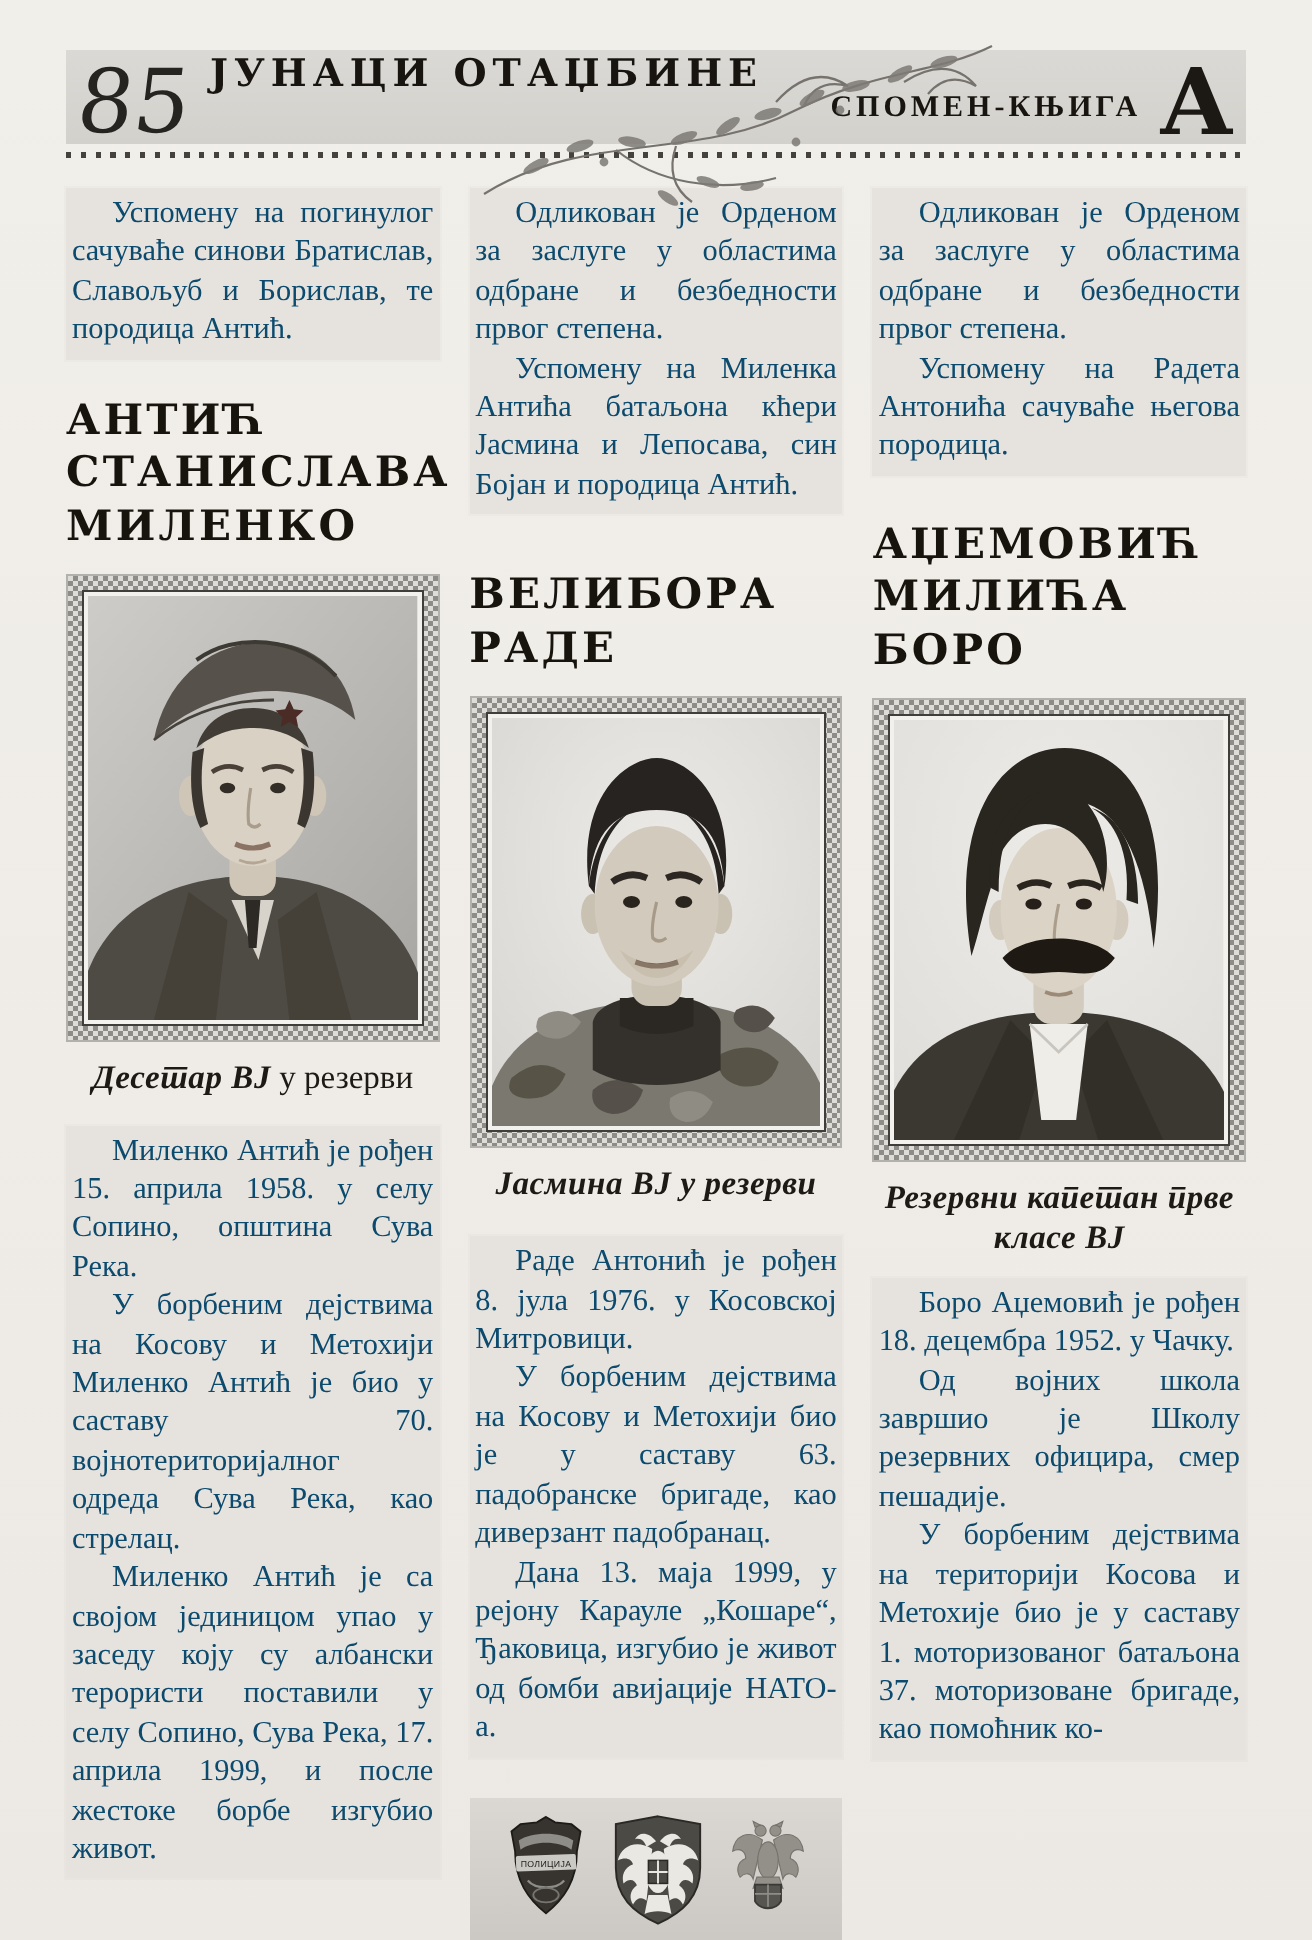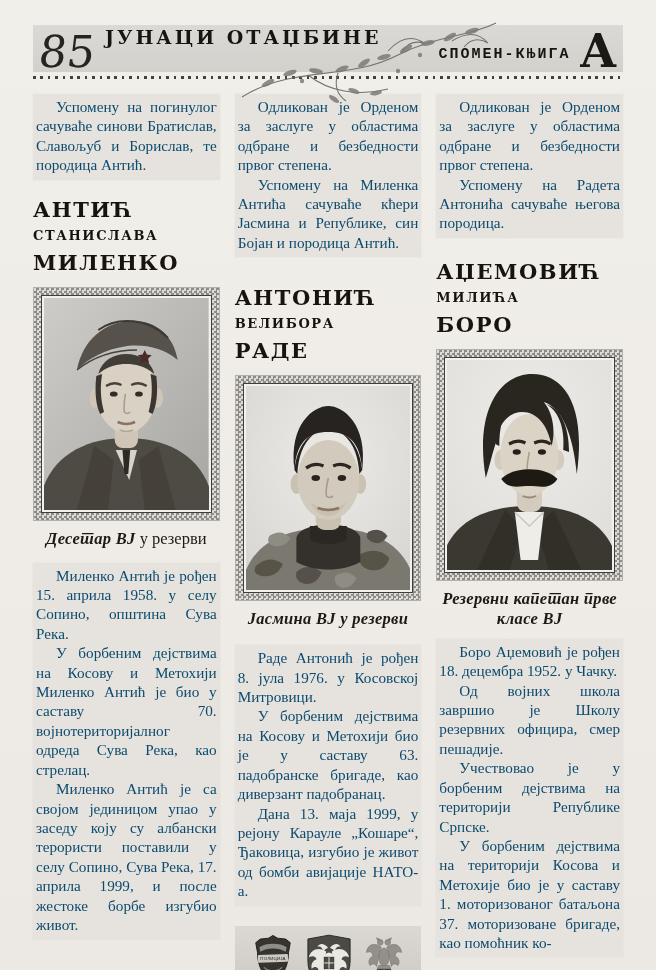--- a/index.html
+++ b/index.html
@@ -16,21 +16,21 @@
   }
   .pagenum{
     font-family:"DejaVu Serif",serif;font-size:44px;line-height:40px;
     transform:skewX(-7deg);color:#262420;margin-right:10px;font-weight:400;
   }
   .band-title{
     font-family:"DejaVu Serif",serif;font-weight:700;font-size:19px;
     letter-spacing:3px;color:#181510;padding-bottom:24px;text-align:center;
   }
   .book-label{
-    margin-left:auto;font-family:Liberation Mono, monospace;font-weight:700;
+    margin-left:auto;font-family:Liberation Serif, serif;font-weight:700;
     font-size:15px;letter-spacing:2px;color:#181510;padding-bottom:9px;
   }
   .letter{
     font-family:"DejaVu Serif",serif;font-weight:700;font-size:46px;
     line-height:42px;color:#1c1914;margin-left:9px;
   }
   .vine{position:absolute;left:205px;top:-14px;width:265px;height:102px;z-index:2;pointer-events:none;}
   .dots{
     margin:4px 33px 0;height:3px;
     background:repeating-linear-gradient(90deg,#45423d 0 2.6px,transparent 2.6px 7.4px);
@@ -47,21 +47,21 @@
   }
   .body-text p{text-indent:20px;}
   .shade{background:#e6e3de;padding:3px 3px 5px;box-shadow:0 0 0 1px rgba(0,0,0,0.015);}
   
   .name{
     margin:0;font-family:"DejaVu Serif",serif;
     color:#17130d;font-weight:700;
   }
   .nm-line{display:block;letter-spacing:1.6px;}
   .nm-sur{font-size:21px;line-height:27px;}
-  .nm-pat{font-size:13px;line-height:26px;text-transform:uppercase;}
+  .nm-pat{font-size:21px;line-height:26px;text-transform:uppercase;}
   .nm-giv{font-size:21px;line-height:27px;}
   .mt1{margin-top:16px;} .mt2{margin-top:27px;} .mt3{margin-top:20px;}
   
   .photo{margin:11px 0 0;}
   .frame{
     border:1px solid #b3b1ac;padding:7px;
     background-image:repeating-conic-gradient(#8e8c88 0% 25%,#dedcd7 0% 50%);
     background-size:5px 5px;
   }
   .frame-inner{border:1px solid #403e3a;padding:2px;background:#f3f1ed;}
@@ -190,25 +190,24 @@
       <div class="body-text shade bio">
         <p>Миленко Антић је рођен 15. априла 1958. у селу Сопино, општина Сува Река.</p>
         <p>У борбеним дејствима на Косову и Метохији Миленко Антић је био у саставу 70. војнотериторијалног одреда Сува Река, као стрелац.</p>
         <p>Миленко Антић је са својом јединицом упао у заседу коју су албански терористи поставили у селу Сопино, Сува Река, 17. априла 1999, и после жестоке борбе изгубио живот.</p>
       </div>
     </section>
 
     <section class="col">
       <div class="body-text shade">
         <p>Одликован је Орденом за заслуге у областима одбране и безбедности првог степена.</p>
-        <p>Успомену на Миленка Антића сачуваће кћери Јасмина и Републике, син Бојан и породица Антић.</p>
+        <p>Успомену на Миленка Антића батаљона кћери Јасмина и Лепосава, син Бојан и породица Антић.</p>
       </div>
 
       <h2 class="name mt2">
-        <span class="nm-line nm-sur">АНТОНИЋ</span>
         <span class="nm-line nm-pat">Велибора</span>
         <span class="nm-line nm-giv">РАДЕ</span>
       </h2>
 
       <figure class="photo">
         <div class="frame">
           <div class="frame-inner">
             <svg class="portrait" viewBox="0 0 170 204" style="height:204px" preserveAspectRatio="none" aria-hidden="true">
               <defs>
                 <radialGradient id="bg2" cx="0.5" cy="0.35" r="0.9">
@@ -348,19 +347,18 @@
               <path d="M78 136 q7 3 14 0" stroke="#9c8a77" stroke-width="1.8" fill="none"></path>
             </svg>
           </div>
         </div>
         <figcaption class="cap"><b class="cap-b">Резервни капетан прве класе ВЈ</b><span class="cap-r"></span></figcaption>
       </figure>
 
       <div class="body-text shade bio-3">
         <p>Боро Аџемовић је рођен 18. децембра 1952. у Чачку.</p>
         <p>Од војних школа завршио је Школу резервних официра, смер пешадије.</p>
-        <p>Учествовао је у борбеним дејствима на територији Републике Српске.</p>
         <p>У борбеним дејствима на територији Косова и Метохије био је у саставу 1. моторизованог батаљона 37. моторизоване бригаде, као помоћник ко-</p>
       </div>
     </section>
 
   </main>
 </div>
 
 </body></html>

